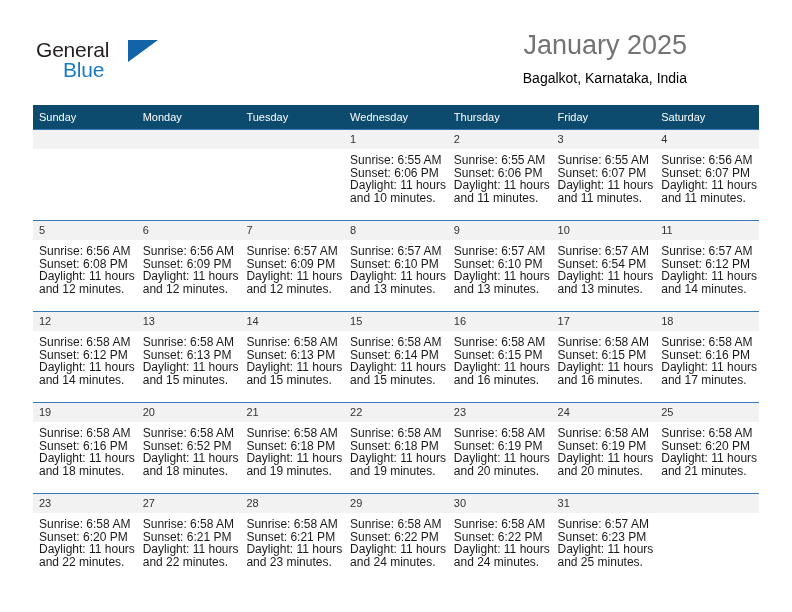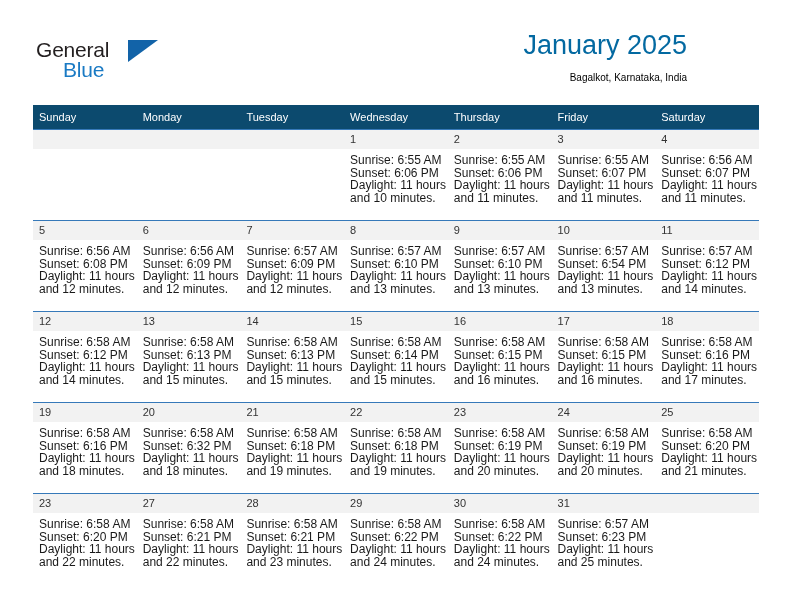--- a/index.html
+++ b/index.html
@@ -66,26 +66,26 @@
   }
 
   .title-block {
     position: absolute;
     right: 0;
     top: 0;
     text-align: right;
   }
   .cal-title {
     font-size: 27px;
-    color: #0369a1;
+    color: #737373;
     line-height: 34px;
     white-space: nowrap;
   }
   .cal-subtitle {
-    font-size: 10px;
+    font-size: 14px;
     color: #000000;
     line-height: 20px;
     margin-top: 6px;
     white-space: nowrap;
   }
 
   
   .calendar {
     position: absolute;
     left: 33px;
@@ -358,21 +358,21 @@
               <div>Sunrise: 6:58 AM</div>
               <div>Sunset: 6:16 PM</div>
               <div>Daylight: 11 hours</div>
               <div>and 18 minutes.</div>
             </div>
           </td>
           <td>
             <div class="daynum-band">20</div>
             <div class="cell-body">
               <div>Sunrise: 6:58 AM</div>
-              <div>Sunset: 6:32 PM</div>
+              <div>Sunset: 6:52 PM</div>
               <div>Daylight: 11 hours</div>
               <div>and 18 minutes.</div>
             </div>
           </td>
           <td>
             <div class="daynum-band">21</div>
             <div class="cell-body">
               <div>Sunrise: 6:58 AM</div>
               <div>Sunset: 6:18 PM</div>
               <div>Daylight: 11 hours</div>

